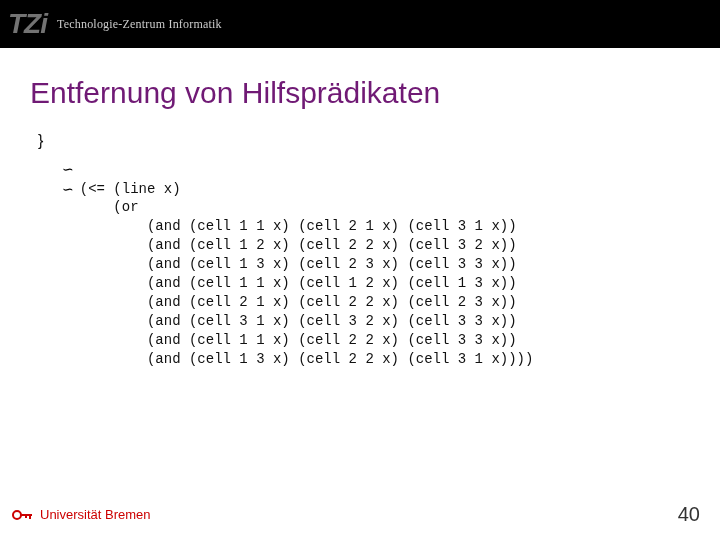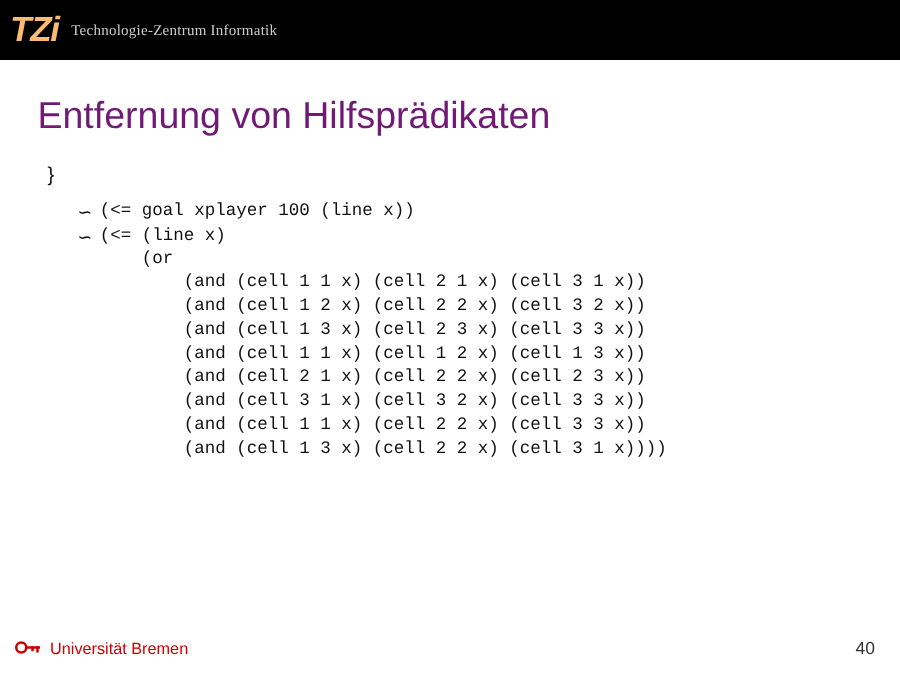--- a/index.html
+++ b/index.html
@@ -12,21 +12,21 @@
     color: #fff;
     display: flex;
     align-items: center;
     height: 48px;
     padding-left: 8px;
   }
   .tzi-logo {
     display: flex;
     align-items: center;
     font-weight: bold;
-    color: #fdba74;
+    color: #737373;
   }
   .tzi-logo .tz { font-size: 28px; font-style: italic; letter-spacing: -1px; }
   .tzi-sub {
     font-size: 12px;
     color: #ccc;
     margin-left: 10px;
     font-weight: normal;
     letter-spacing: 0.2px;
     font-family: Liberation Serif, serif;
   }
@@ -93,21 +93,21 @@
     align-items: center;
     color: #c00;
     font-size: 13px;
   }
   .uni-logo .key-icon {
     display: inline-flex;
     align-items: center;
     margin-right: 6px;
   }
   .page-num {
-    font-size: 14px;
+    font-size: 20px;
     color: #333;
   }
 </style>
 </head>
 <body>
 
 <div class="slide">
 
   <div class="header-bar">
     <span class="tzi-logo">
@@ -119,21 +119,20 @@
   <h1 class="title">Entfernung von Hilfsprädikaten</h1>
 
   <div class="content">
     <div class="bullet-row">
       <span class="bullet-glyph">}</span>
     </div>
 
     <div class="sub">
       <div class="sub-item">
         <span class="sb-glyph">∽</span>
-        <span class="code">(&lt;= goal xplayer 100 (line x))</span>
       </div>
       <div class="sub-item">
         <span class="sb-glyph">∽</span>
         <span class="code">(&lt;= (line x)
     (or
         (and (cell 1 1 x) (cell 2 1 x) (cell 3 1 x))
         (and (cell 1 2 x) (cell 2 2 x) (cell 3 2 x))
         (and (cell 1 3 x) (cell 2 3 x) (cell 3 3 x))
         (and (cell 1 1 x) (cell 1 2 x) (cell 1 3 x))
         (and (cell 2 1 x) (cell 2 2 x) (cell 2 3 x))

